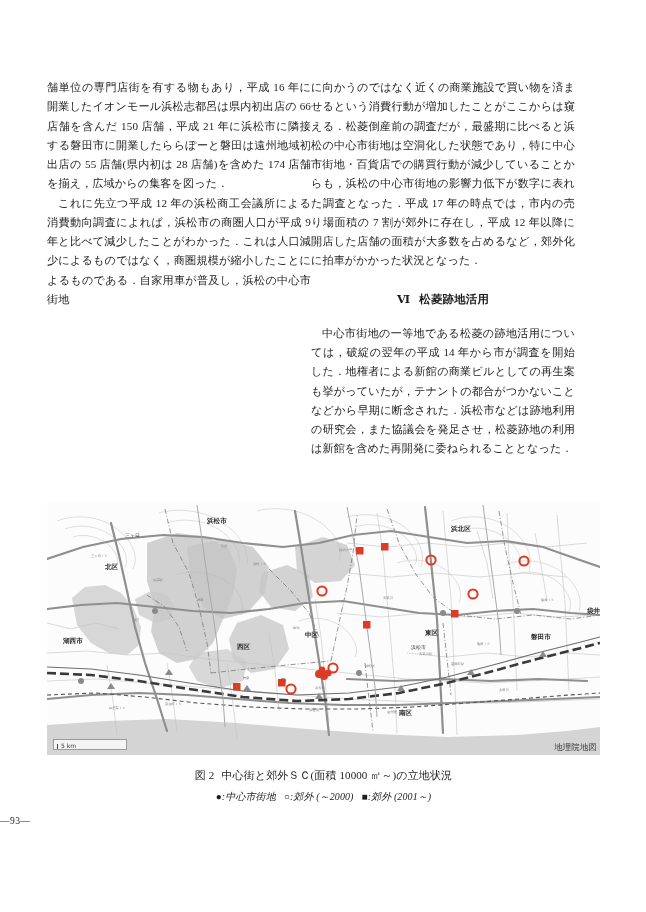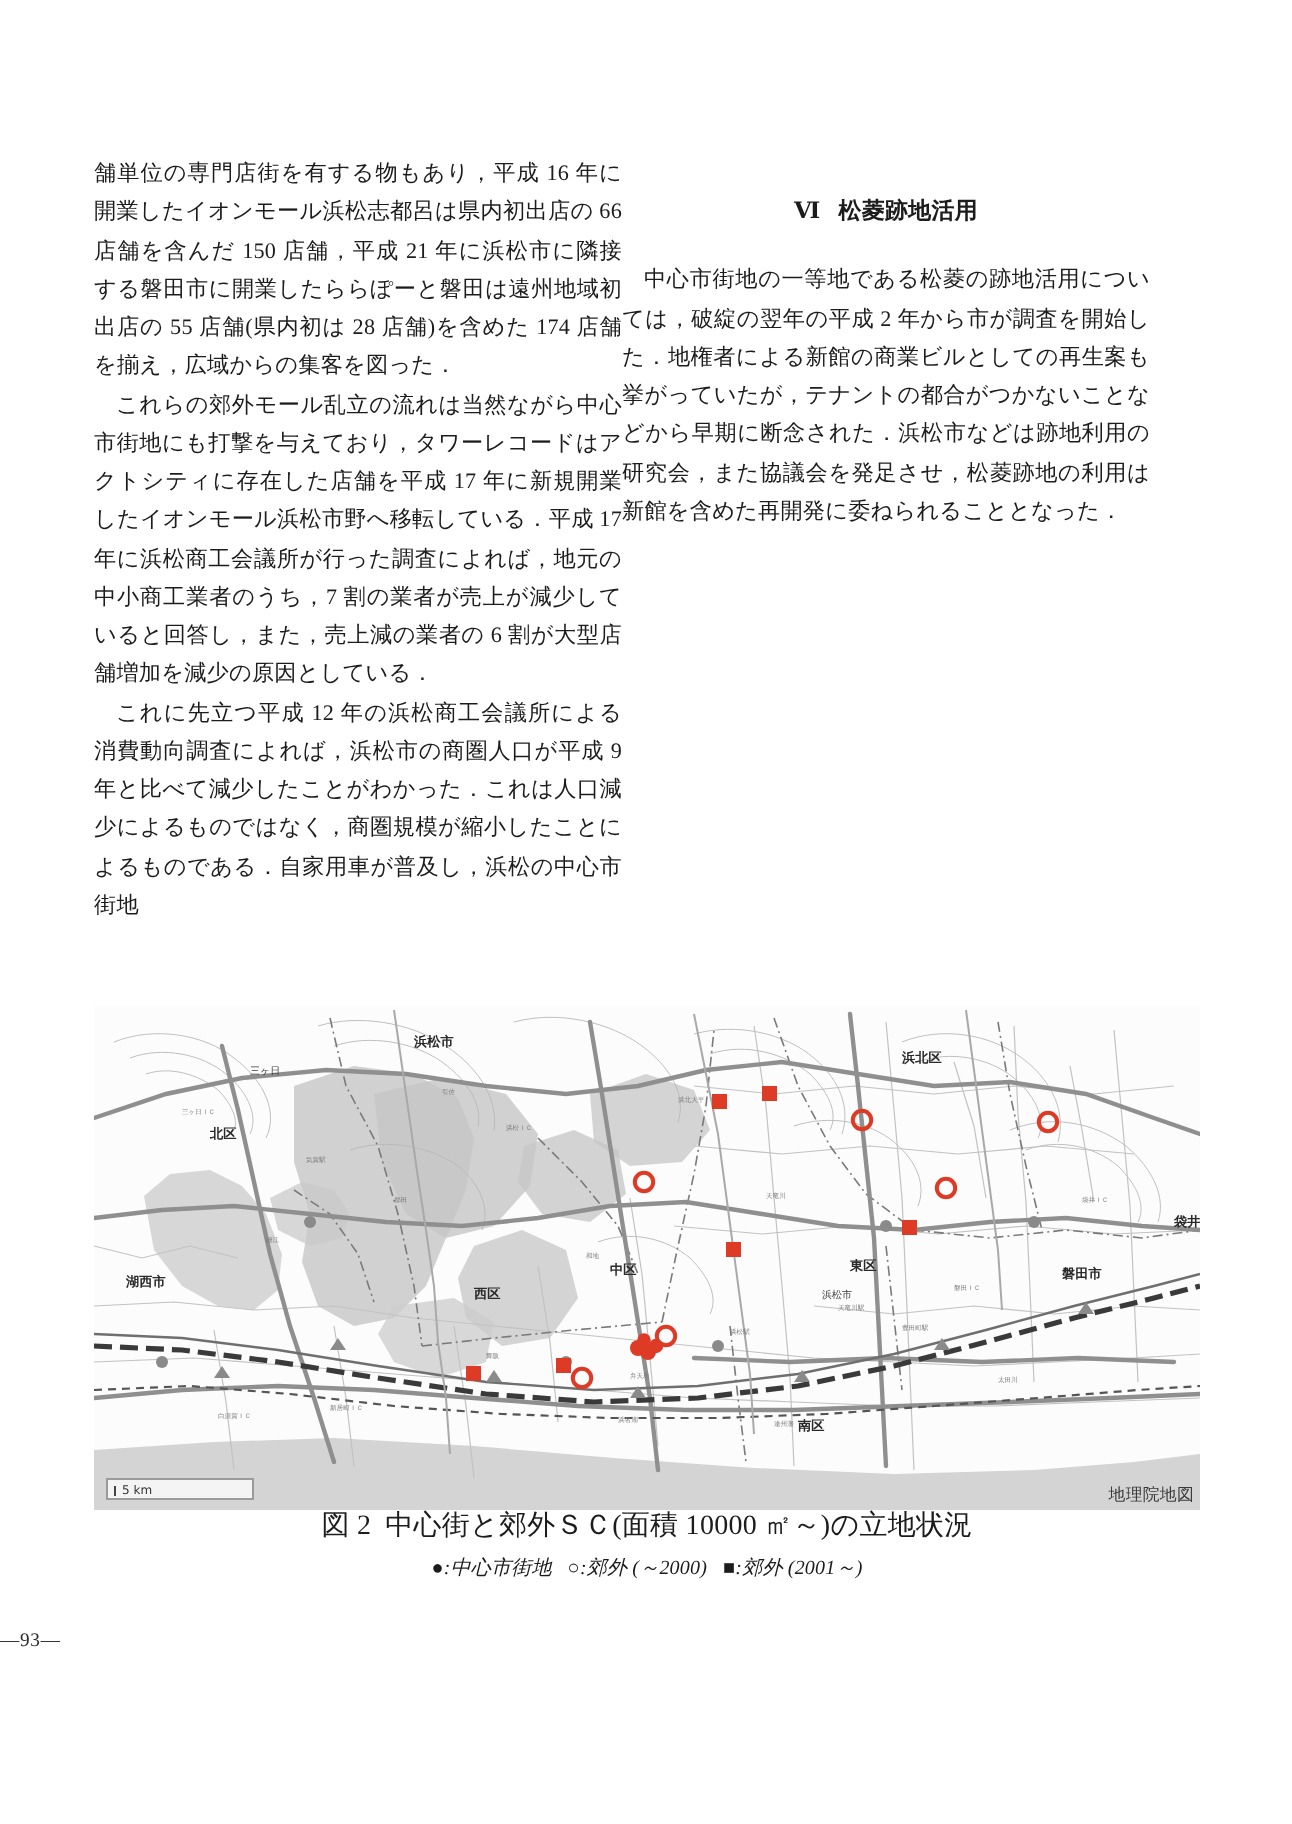--- a/index.html
+++ b/index.html
@@ -105,22 +105,23 @@
   .scalebar .tick {
     display: inline-block;
     width: 1px;
     height: 5px;
     background: #444;
     vertical-align: middle;
     margin-right: 3px;
   }
 
   .fig-caption {
+    margin-top: 12px;
     text-align: center;
-    font-size: 14px;
+    font-size: 11px;
     line-height: 17px;
     letter-spacing: 0.01em;
   }
   .fig-caption .figno { margin-right: 7px; }
   .fig-legend {
     margin-top: 6px;
     text-align: center;
     font-size: 10px;
     line-height: 14px;
     letter-spacing: 0.01em;
@@ -141,31 +142,31 @@
 </style>
 </head>
 <body>
 
 <div class="page">
 
   <div class="columns">
 
     <div class="col">
       <p class="para first">舗単位の専門店街を有する物もあり，平成 16 年に開業したイオンモール浜松志都呂は県内初出店の 66 店舗を含んだ 150 店舗，平成 21 年に浜松市に隣接する磐田市に開業したららぽーと磐田は遠州地域初出店の 55 店舗(県内初は 28 店舗)を含めた 174 店舗を揃え，広域からの集客を図った．</p>
-      <p class="para">これらの郊外モール乱立の流れは当然ながら中心市街地にも打撃を与えており，タワーレコードはアクトシティに存在した店舗を平成 17 年に新規開業したイオンモール浜松市野へ移転している．平成 17 年に浜松商工会議所が行った調査によれば，地元の中小商工業者のうち，7 割の業者が売上が減少していると回答し，また，売上減の業者の 6 割が大型店舗増加を減少の原因としている．</p>
       <p class="para">これに先立つ平成 12 年の浜松商工会議所による消費動向調査によれば，浜松市の商圏人口が平成 9 年と比べて減少したことがわかった．これは人口減少によるものではなく，商圏規模が縮小したことによるものである．自家用車が普及し，浜松の中心市街地</p>
     </div>
 
     <div class="col">
+      <p class="para first">に向かうのではなく近くの商業施設で買い物を済ませるという消費行動が増加したことがここからは窺える．松菱倒産前の調査だが，最盛期に比べると浜松の中心市街地は空洞化した状態であり，特に中心市街地・百貨店での購買行動が減少していることからも，浜松の中心市街地の影響力低下が数字に表れた調査となった．平成 17 年の時点では，市内の売り場面積の 7 割が郊外に存在し，平成 12 年以降に開店した店舗の面積が大多数を占めるなど，郊外化に拍車がかかった状況となった．</p>
 
       <div class="section-heading">
         <span class="numeral">Ⅵ</span><span>松菱跡地活用</span>
       </div>
 
-      <p class="para">中心市街地の一等地である松菱の跡地活用については，破綻の翌年の平成 2 年から市が調査を開始した．地権者による新館の商業ビルとしての再生案も挙がっていたが，テナントの都合がつかないことなどから早期に断念された．浜松市などは跡地利用の研究会，また協議会を発足させ，松菱跡地の利用は新館を含めた再開発に委ねられることとなった．</p>
+      <p class="para">中心市街地の一等地である松菱の跡地活用については，破綻の翌年の平成 14 年から市が調査を開始した．地権者による新館の商業ビルとしての再生案も挙がっていたが，テナントの都合がつかないことなどから早期に断念された．浜松市などは跡地利用の研究会，また協議会を発足させ，松菱跡地の利用は新館を含めた再開発に委ねられることとなった．</p>
     </div>
 
   </div>
 
   <div class="figure">
 
     <div class="map-frame">
       <svg class="map-svg" width="553" height="252" viewBox="0 0 553 252" xmlns="http://www.w3.org/2000/svg">
         <defs>
           <clipPath id="mapclip">

